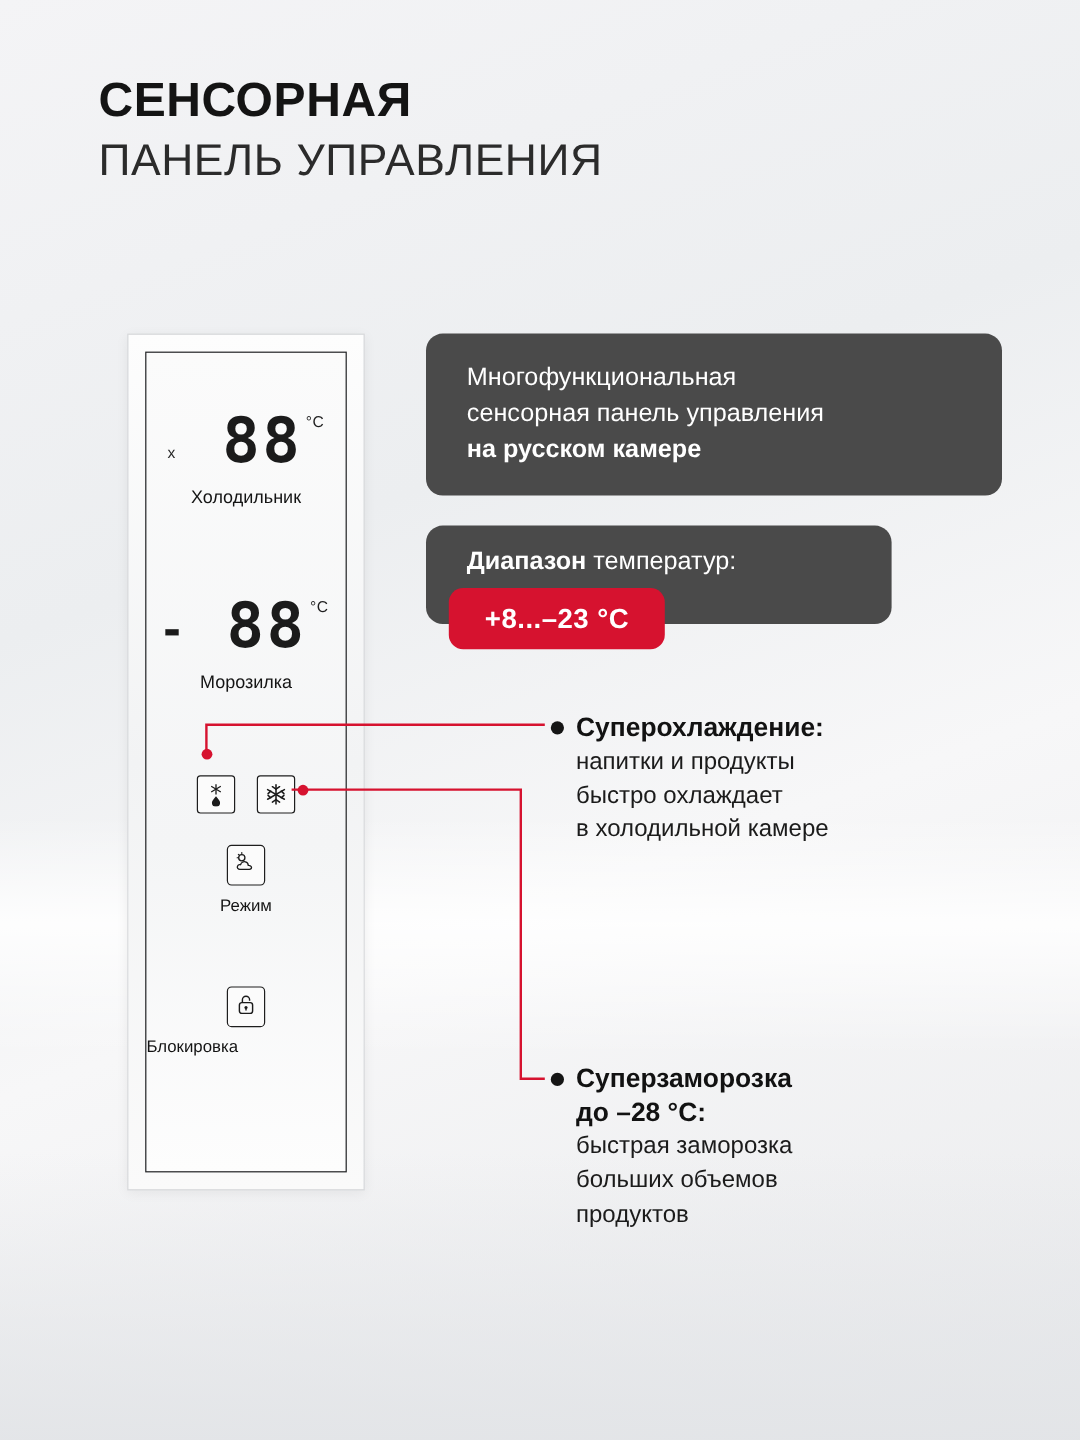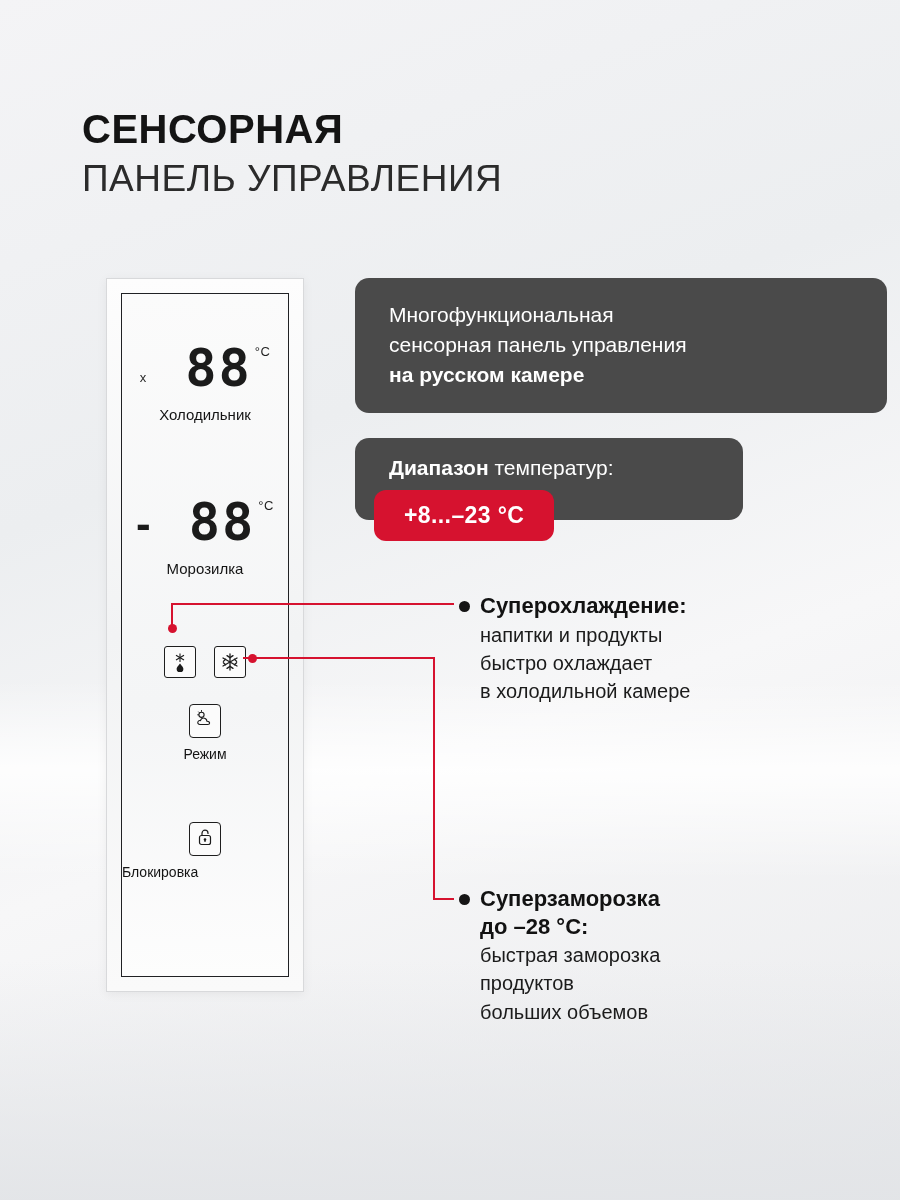--- a/index.html
+++ b/index.html
@@ -32,21 +32,20 @@
     height: 240px;
     background: linear-gradient(180deg, rgba(236,238,240,0) 0%, rgba(226,228,231,0.9) 100%);
     pointer-events: none;
   }
 
   
   .title-block {
     position: absolute;
     left: 82px;
     top: 62px;
-    margin-top: 45px;
   }
   .title-main {
     font-size: 40px;
     font-weight: bold;
     letter-spacing: 0.5px;
     color: #141414;
     line-height: 1.12;
   }
   .title-sub {
     font-size: 37px;
@@ -179,21 +178,21 @@
   
   .card {
     position: absolute;
     background: #4a4a4a;
     border-radius: 14px;
     color: #ffffff;
   }
   .card-multi {
     left: 355px;
     top: 278px;
-    width: 532px;
+    width: 480px;
     padding: 22px 26px 24px 34px;
     box-sizing: border-box;
   }
   .card-multi .line {
     font-size: 21px;
     line-height: 1.42;
     font-weight: 300;
   }
   .card-multi .line.bold {
     font-weight: bold;
@@ -401,15 +400,15 @@
   <div class="annot-title">Суперохлаждение:</div>
   <div class="annot-body">напитки и продукты</div>
   <div class="annot-body">быстро охлаждает</div>
   <div class="annot-body">в холодильной камере</div>
 </div>
 
 <div class="annot annot-freeze">
   <div class="annot-title">Суперзаморозка</div>
   <div class="annot-title">до –28 °C:</div>
   <div class="annot-body">быстрая заморозка</div>
+  <div class="annot-body">больших объемов</div>
   <div class="annot-body">продуктов</div>
-  <div class="annot-body">больших объемов</div>
 </div>
 
 </body></html>

